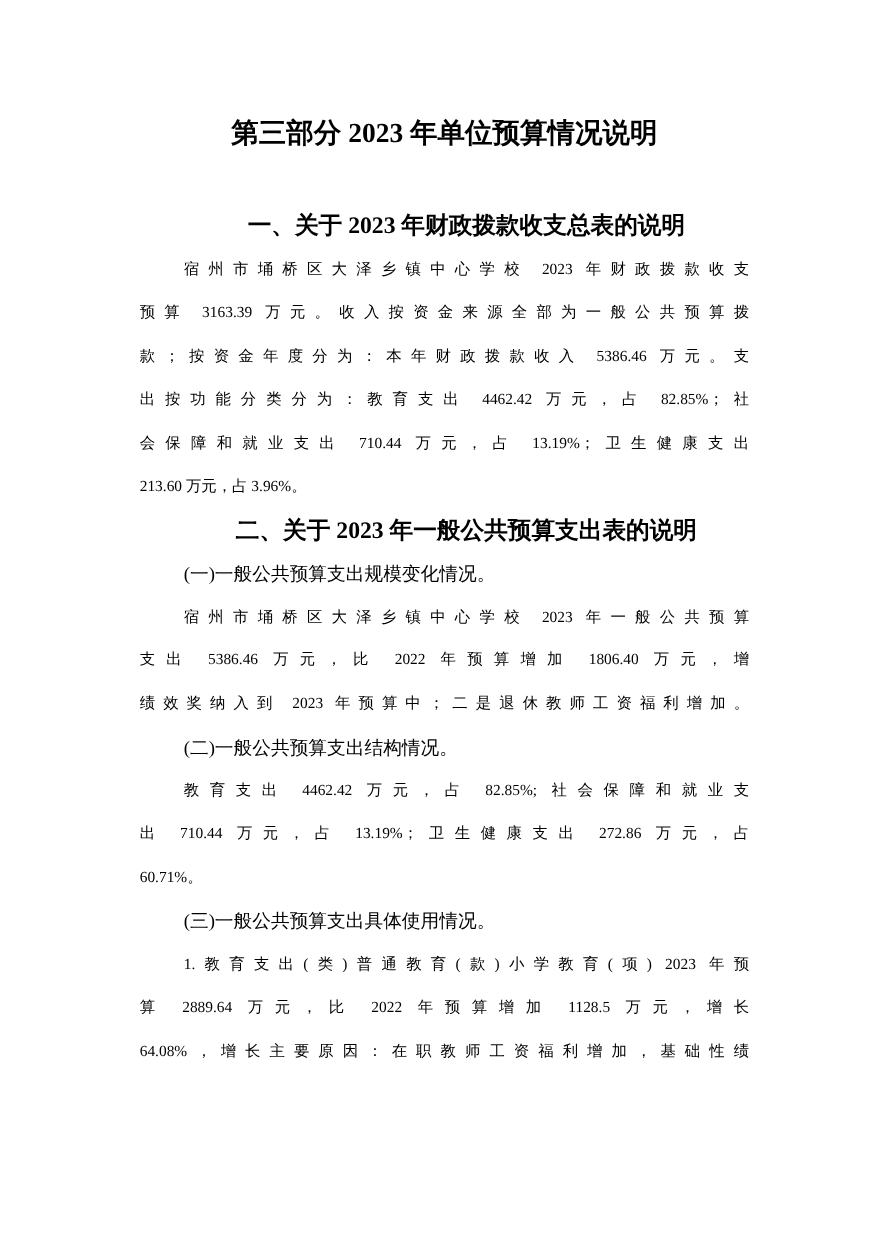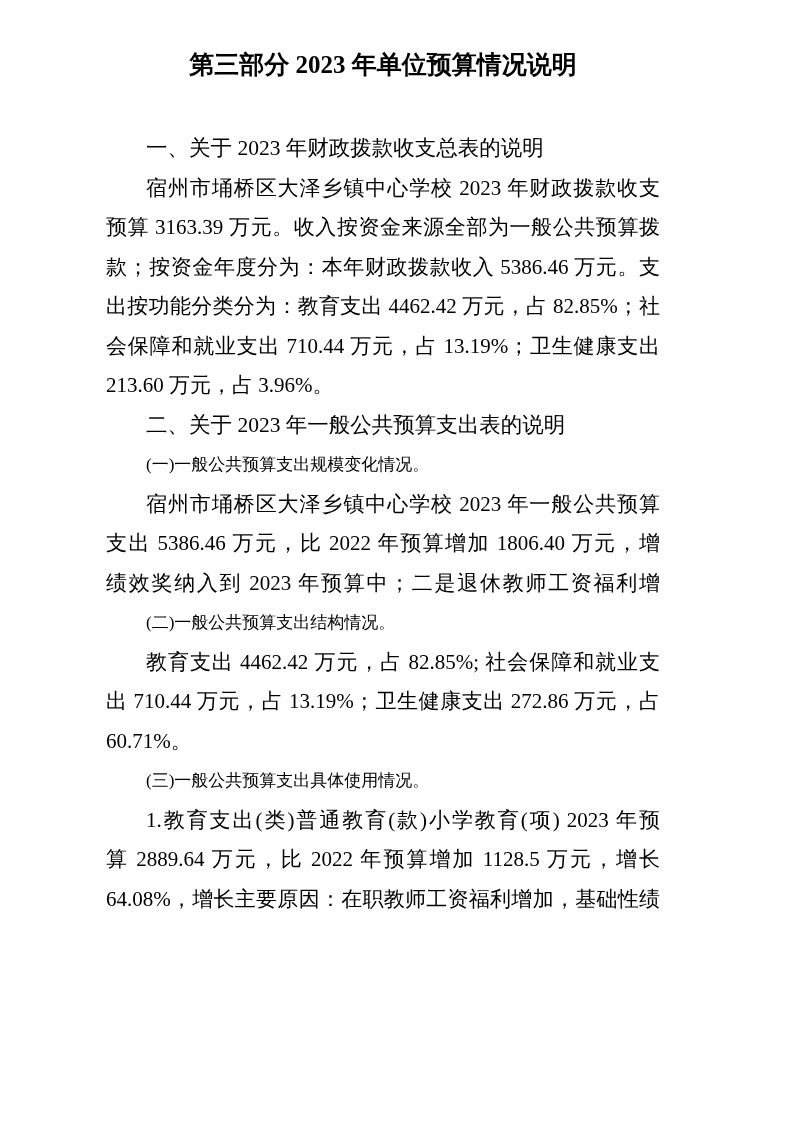--- a/index.html
+++ b/index.html
@@ -17,52 +17,53 @@
   }
   .page {
     position: absolute;
     left: 0; top: 0;
     width: 794px;
     height: 1122px;
     background: #ffffff;
   }
   .content {
     position: absolute;
-    left: 106px;
+    left: 127px;
     top: 0;
     width: 554px;
-    padding-top: 43px;
+    padding-top: 100px;
   }
   .doc-title {
     font-size: 25px;
     font-weight: bold;
     line-height: 44px;
     text-align: center;
     margin: 0 0 42px 0;
     white-space: nowrap;
   }
   .section-heading {
     font-size: 21.5px;
-    font-weight: normal;
+    font-weight: bold;
     line-height: 39.5px;
     height: 39.5px;
     text-indent: 40px;
     overflow: hidden;
     white-space: nowrap;
+    text-align: center;
   }
   .sub-heading {
     font-size: 17px;
     line-height: 39.5px;
     height: 39.5px;
     text-indent: 40px;
     overflow: hidden;
     white-space: nowrap;
   }
   .line {
-    font-size: 21px;
+    font-size: 14px;
     line-height: 39.5px;
     height: 39.5px;
     overflow: hidden;
   }
   .line.j {
     text-align: justify;
     text-align-last: justify;
   }
   .line.first {
     text-indent: 40px;

